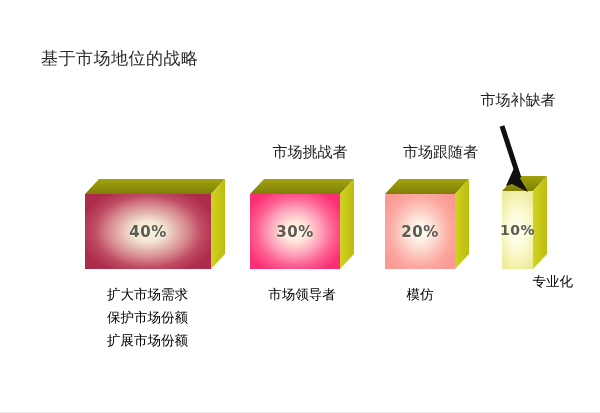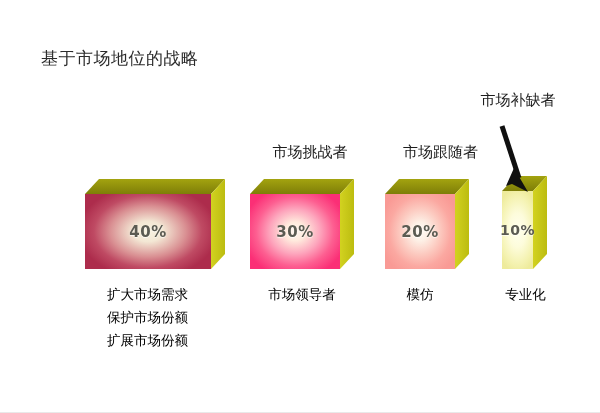--- a/index.html
+++ b/index.html
@@ -221,17 +221,17 @@
   </div>
 
   <div class="desc-block" style="left:242px; top:283px; width:120px;">
     <div>市场领导者</div>
   </div>
 
   <div class="desc-block" style="left:375px; top:283px; width:90px;">
     <div>模仿</div>
   </div>
 
-  <div class="desc-block" style="left:478px; top:283px; width:95px;">
+  <div class="desc-block" style="left:478px; top:270px; width:95px;text-align:right;">
     <div>专业化</div>
   </div>
 
 </div>
 
 </body></html>

